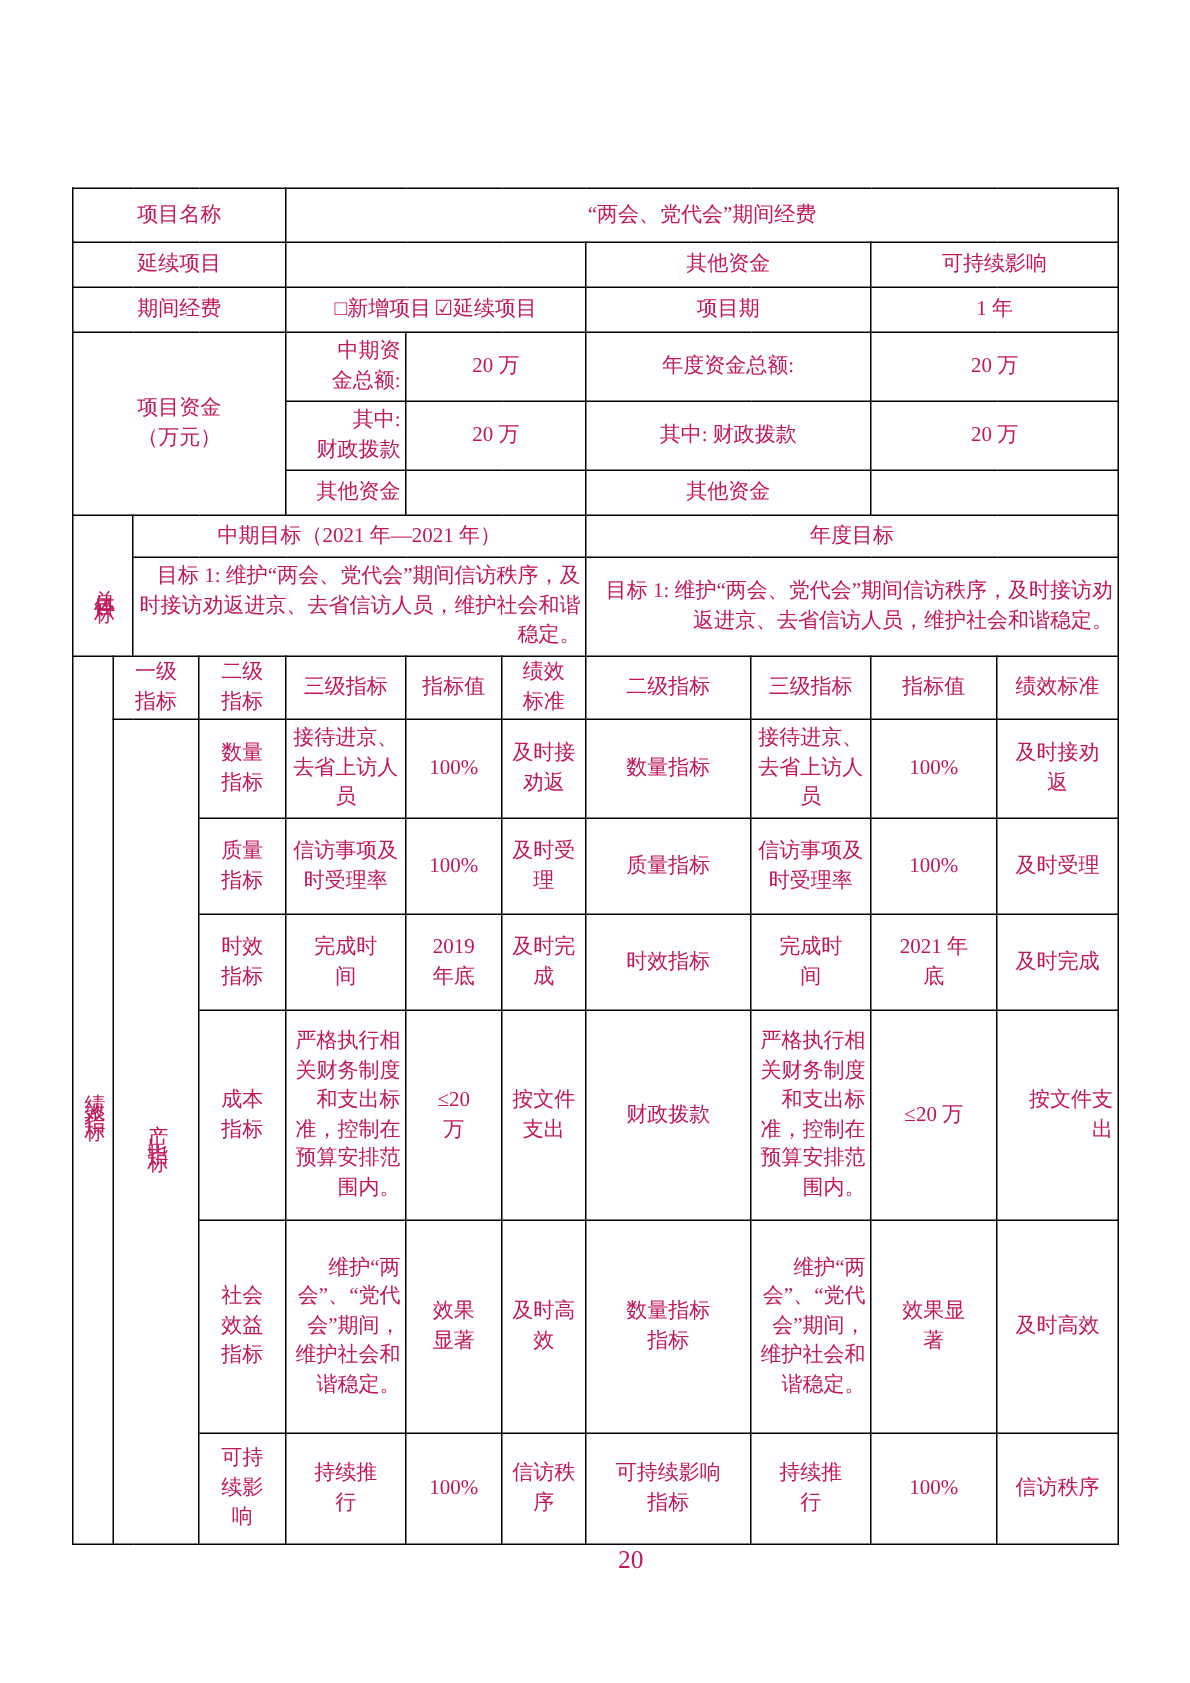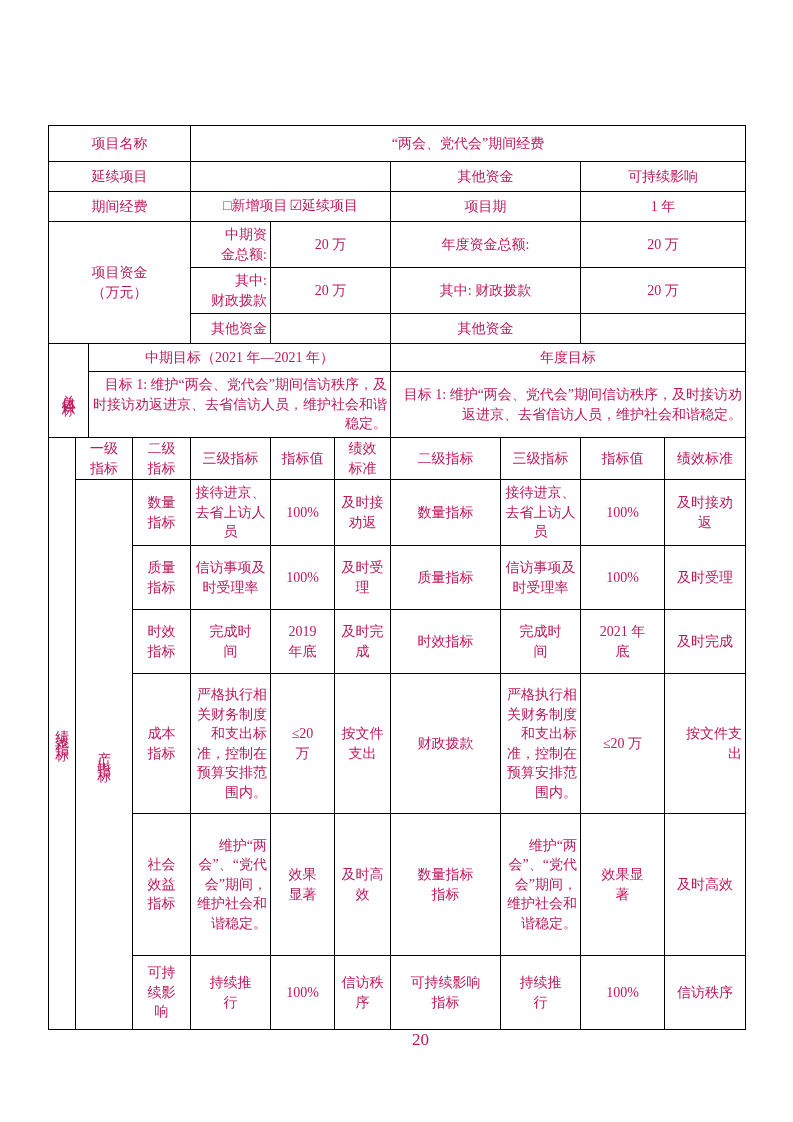--- a/index.html
+++ b/index.html
@@ -7,21 +7,21 @@
         font-family:"Liberation Serif","DejaVu Serif",serif;overflow:hidden;padding-left:48px;}
   table.doc{position:absolute;left:48px;top:125px;width:697px;
             border-collapse:collapse;table-layout:fixed;}
   .doc td{border:1px solid #000;font-size:14px;line-height:1.4;text-align:center;
           vertical-align:middle;padding:1px 3px;white-space:pre-line;
           word-break:break-all;overflow:hidden;}
   .doc td.left{text-align:right;}
   .doc td.plainws{white-space:normal;}
   .vert{display:inline-block;writing-mode:vertical-lr;text-orientation:upright;letter-spacing:6px;}
   .vert.tight{letter-spacing:3px;}
-  .gap{margin-right:2px;font-family:Liberation Mono, monospace;}
+  .gap{margin-right:2px;}
   .pageno{position:absolute;top:1030px;left:0;width:100%;text-align:center;font-size:17px;}
 </style>
 </head>
 <body>
 
 <div class="page">
 
   <table class="doc">
     <colgroup>
       <col style="width:27px">

